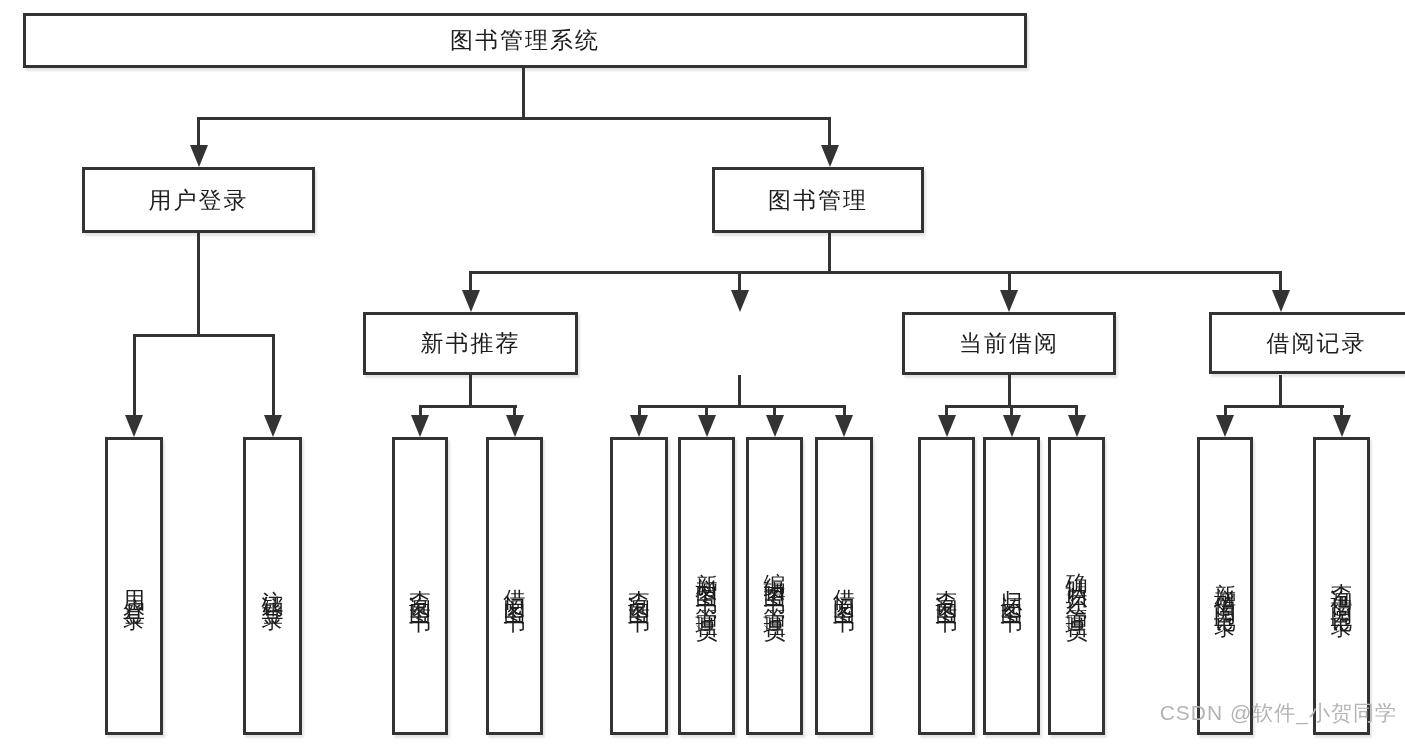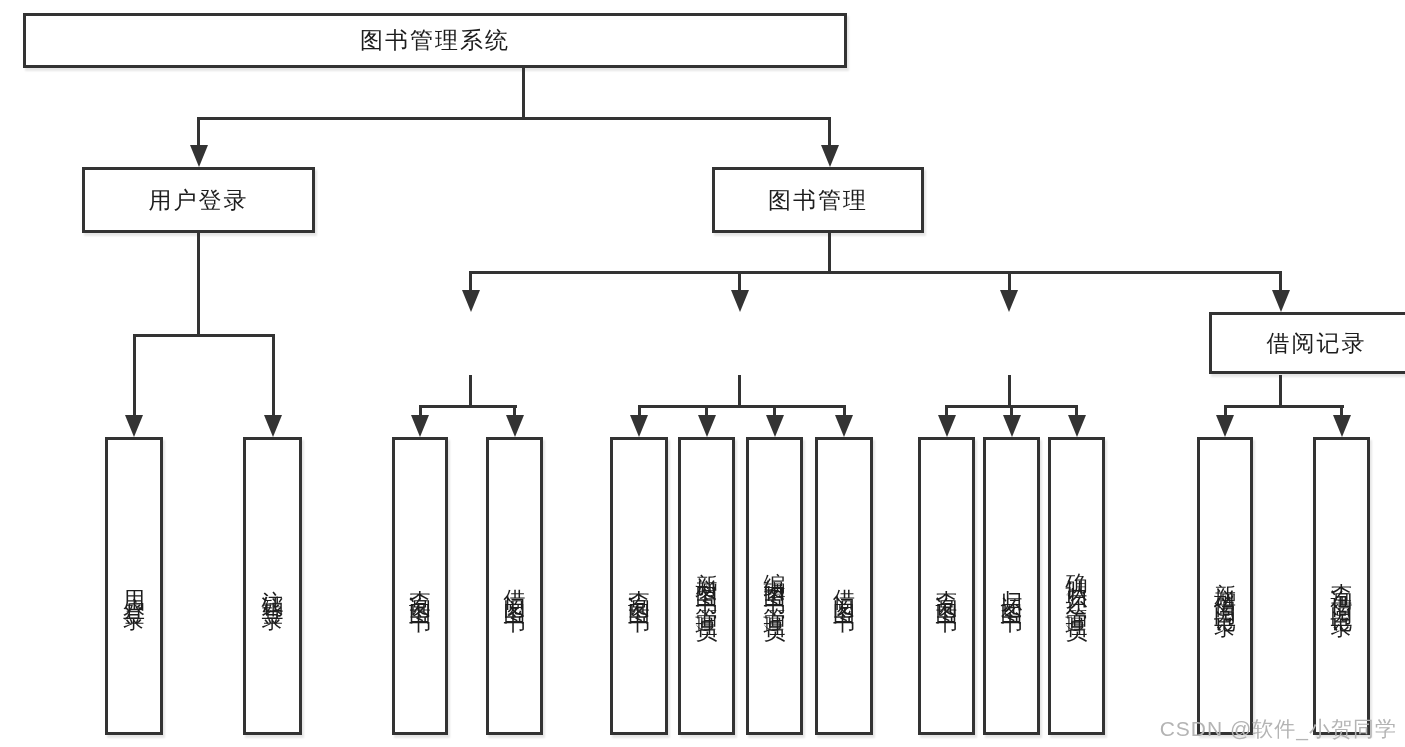--- a/index.html
+++ b/index.html
@@ -27,40 +27,46 @@
   
   .hline,.vline{position:absolute;background:#333333;}
   .hline{height:3px;}
   .vline{width:3px;}
   .arrow{
     position:absolute;width:0;height:0;
     border-left:9px solid transparent;border-right:9px solid transparent;
     border-top:22px solid #333333;
   }
   .watermark{
-    position:absolute;right:8px;bottom:4px;
+    position:absolute;right:8px;bottom:20px;
     font-size:21px;color:#b4b4b4;letter-spacing:1px;white-space:nowrap;
   }
 </style>
 </head>
 <body>
 
 <div class="canvas">
 
-  <div class="box" style="left:23px;top:13px;width:824px;height:55px;">
+  <div class="box" style="left:23px;top:13px;width:1004px;height:55px;">
     <span>图书管理系统</span>
   </div>
 
   <div class="box" style="left:82px;top:167px;width:233px;height:66px;">
     <span>用户登录</span>
   </div>
   <div class="box" style="left:712px;top:167px;width:212px;height:66px;">
     <span>图书管理</span>
   </div>
 
+  <div class="box" style="left:363px;top:312px;width:215px;height:63px;">
+    <span>新书推荐</span>
+  </div>
+  <div class="box" style="left:902px;top:312px;width:214px;height:63px;">
+    <span>当前借阅</span>
+  </div>
   <div class="box" style="left:1173px;top:312px;width:215px;height:62px;margin-left:36px;">
     <span>借阅记录</span>
   </div>
 
   <div class="vbox" style="left:105px;top:437px;width:58px;height:298px;">
     <span class="vtext">用户登录</span>
   </div>
   <div class="vbox" style="left:243px;top:437px;width:59px;height:298px;">
     <span class="vtext">注销登录</span>
   </div>

